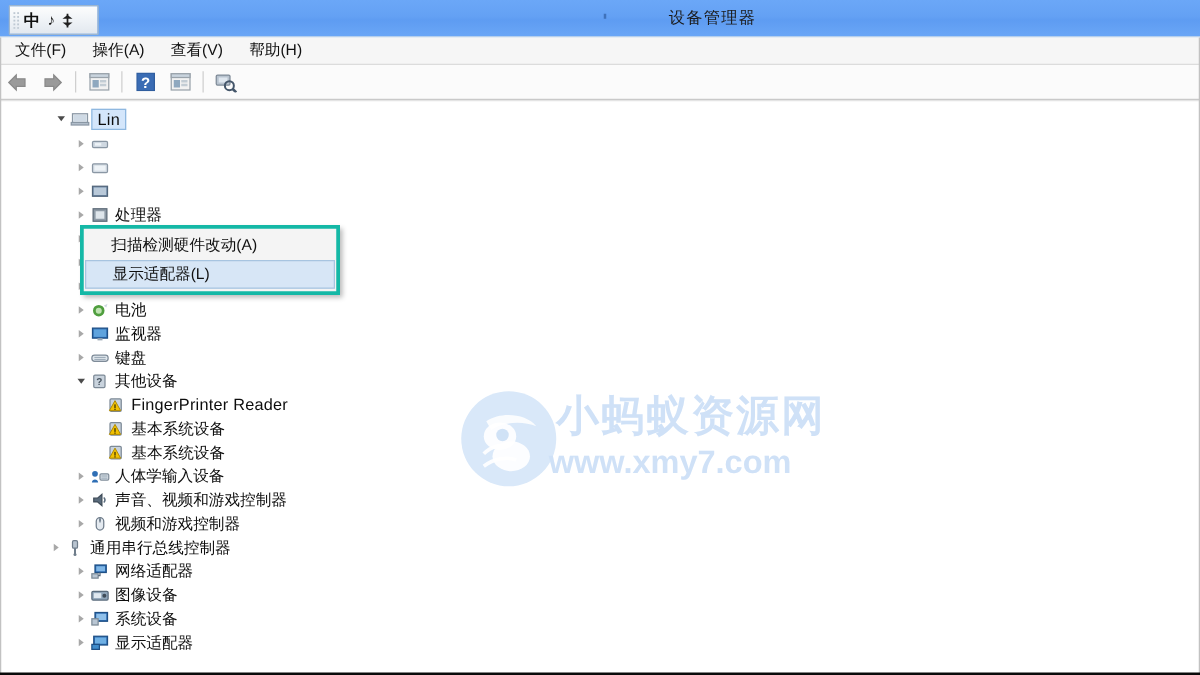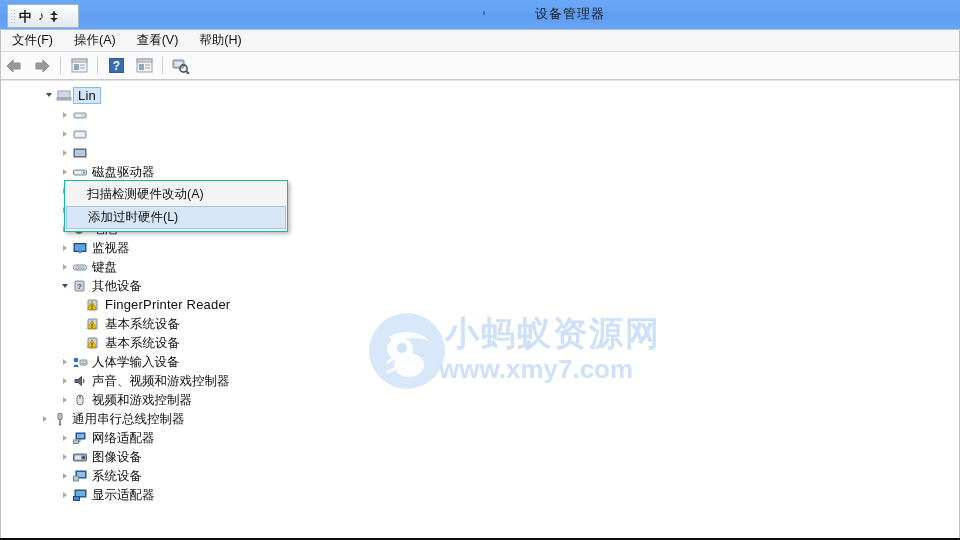--- a/index.html
+++ b/index.html
@@ -90,22 +90,22 @@
   .ico{width:18px;height:16px;flex:0 0 18px;display:flex;align-items:center;justify-content:center;}
   .lbl{font-size:12.5px;color:#0d0d0d;padding-left:3px;line-height:16px;}
   .lbl.latin{font-size:13px;letter-spacing:.2px;}
   .row.root .lbl{
     background:#d4e6fb;border:1px solid #8fb8e0;padding:0 4px;line-height:15px;
   }
   .row.root{height:20px;}
 
   
   .ctxmenu{
-    position:absolute;left:64px;top:99px;width:224px;
-    background:#f4f4f4;border:1px solid #14b8a6;
+    position:absolute;left:64px;top:99px;width:208px;
+    background:#f4f4f4;border:3px solid #14b8a6;
     box-shadow:2px 2px 4px rgba(0,0,0,.28);
     box-sizing:border-box;padding:2px 0;
   }
   .ctx-item{
     height:23px;line-height:23px;font-size:12.5px;color:#101010;
     padding-left:21px;box-sizing:border-box;margin:0 1px;
   }
   .ctx-item.sel{
     background:#d7e6f6;border:1px solid #a7c4e0;line-height:21px;
   }
@@ -278,20 +278,32 @@
           </div>
         <div class="ico">
           <svg width="16" height="14" viewBox="0 0 16 14">
             <rect x="2" y="3" width="12" height="8" fill="#6f8aa6" stroke="#52657a"></rect>
             <rect x="3" y="4" width="10" height="6" fill="#b9c9d9"></rect>
           </svg>
         </div>
         <div class="lbl"></div>
       </div>
 
+      <div class="row" style="padding-left:34px">
+        <div class="twisty">
+            <i></i>
+          </div>
+        <div class="ico">
+          <svg width="16" height="14" viewBox="0 0 16 14">
+            <rect x="2.5" y="2" width="11" height="10" fill="#8e9aa6" stroke="#5e6b78"></rect>
+            <rect x="4.5" y="4" width="7" height="6" fill="#dfe6ec"></rect>
+          </svg>
+        </div>
+        <div class="lbl">处理器</div>
+      </div>
 
       <div class="row" style="padding-left:34px">
         <div class="twisty">
             <i></i>
           </div>
         <div class="ico">
           <svg width="16" height="14" viewBox="0 0 16 14">
             <rect x="1.5" y="5" width="13" height="5" rx="1" fill="#d2dae2" stroke="#818e9b"></rect>
             <rect x="3" y="6.5" width="6" height="2" fill="#f3f6f9"></rect>
             <circle cx="12" cy="7.5" r="1" fill="#6f7d8b"></circle>
@@ -529,21 +541,21 @@
             <rect x="1.5" y="8.5" width="6" height="4" fill="#3f8ccc" stroke="#1e4f85"></rect>
           </svg>
         </div>
         <div class="lbl">显示适配器</div>
       </div>
 
     </div>
 
     <div class="ctxmenu">
       <div class="ctx-item">扫描检测硬件改动(A)</div>
-      <div class="ctx-item sel">添加过时硬件(L)</div>
+      <div class="ctx-item sel">显示适配器(L)</div>
     </div>
 
   </div>
 
   <div class="frame-l"></div>
   <div class="frame-r"></div>
   <div class="frame-b"></div>
 </div>
 
 </body></html>

